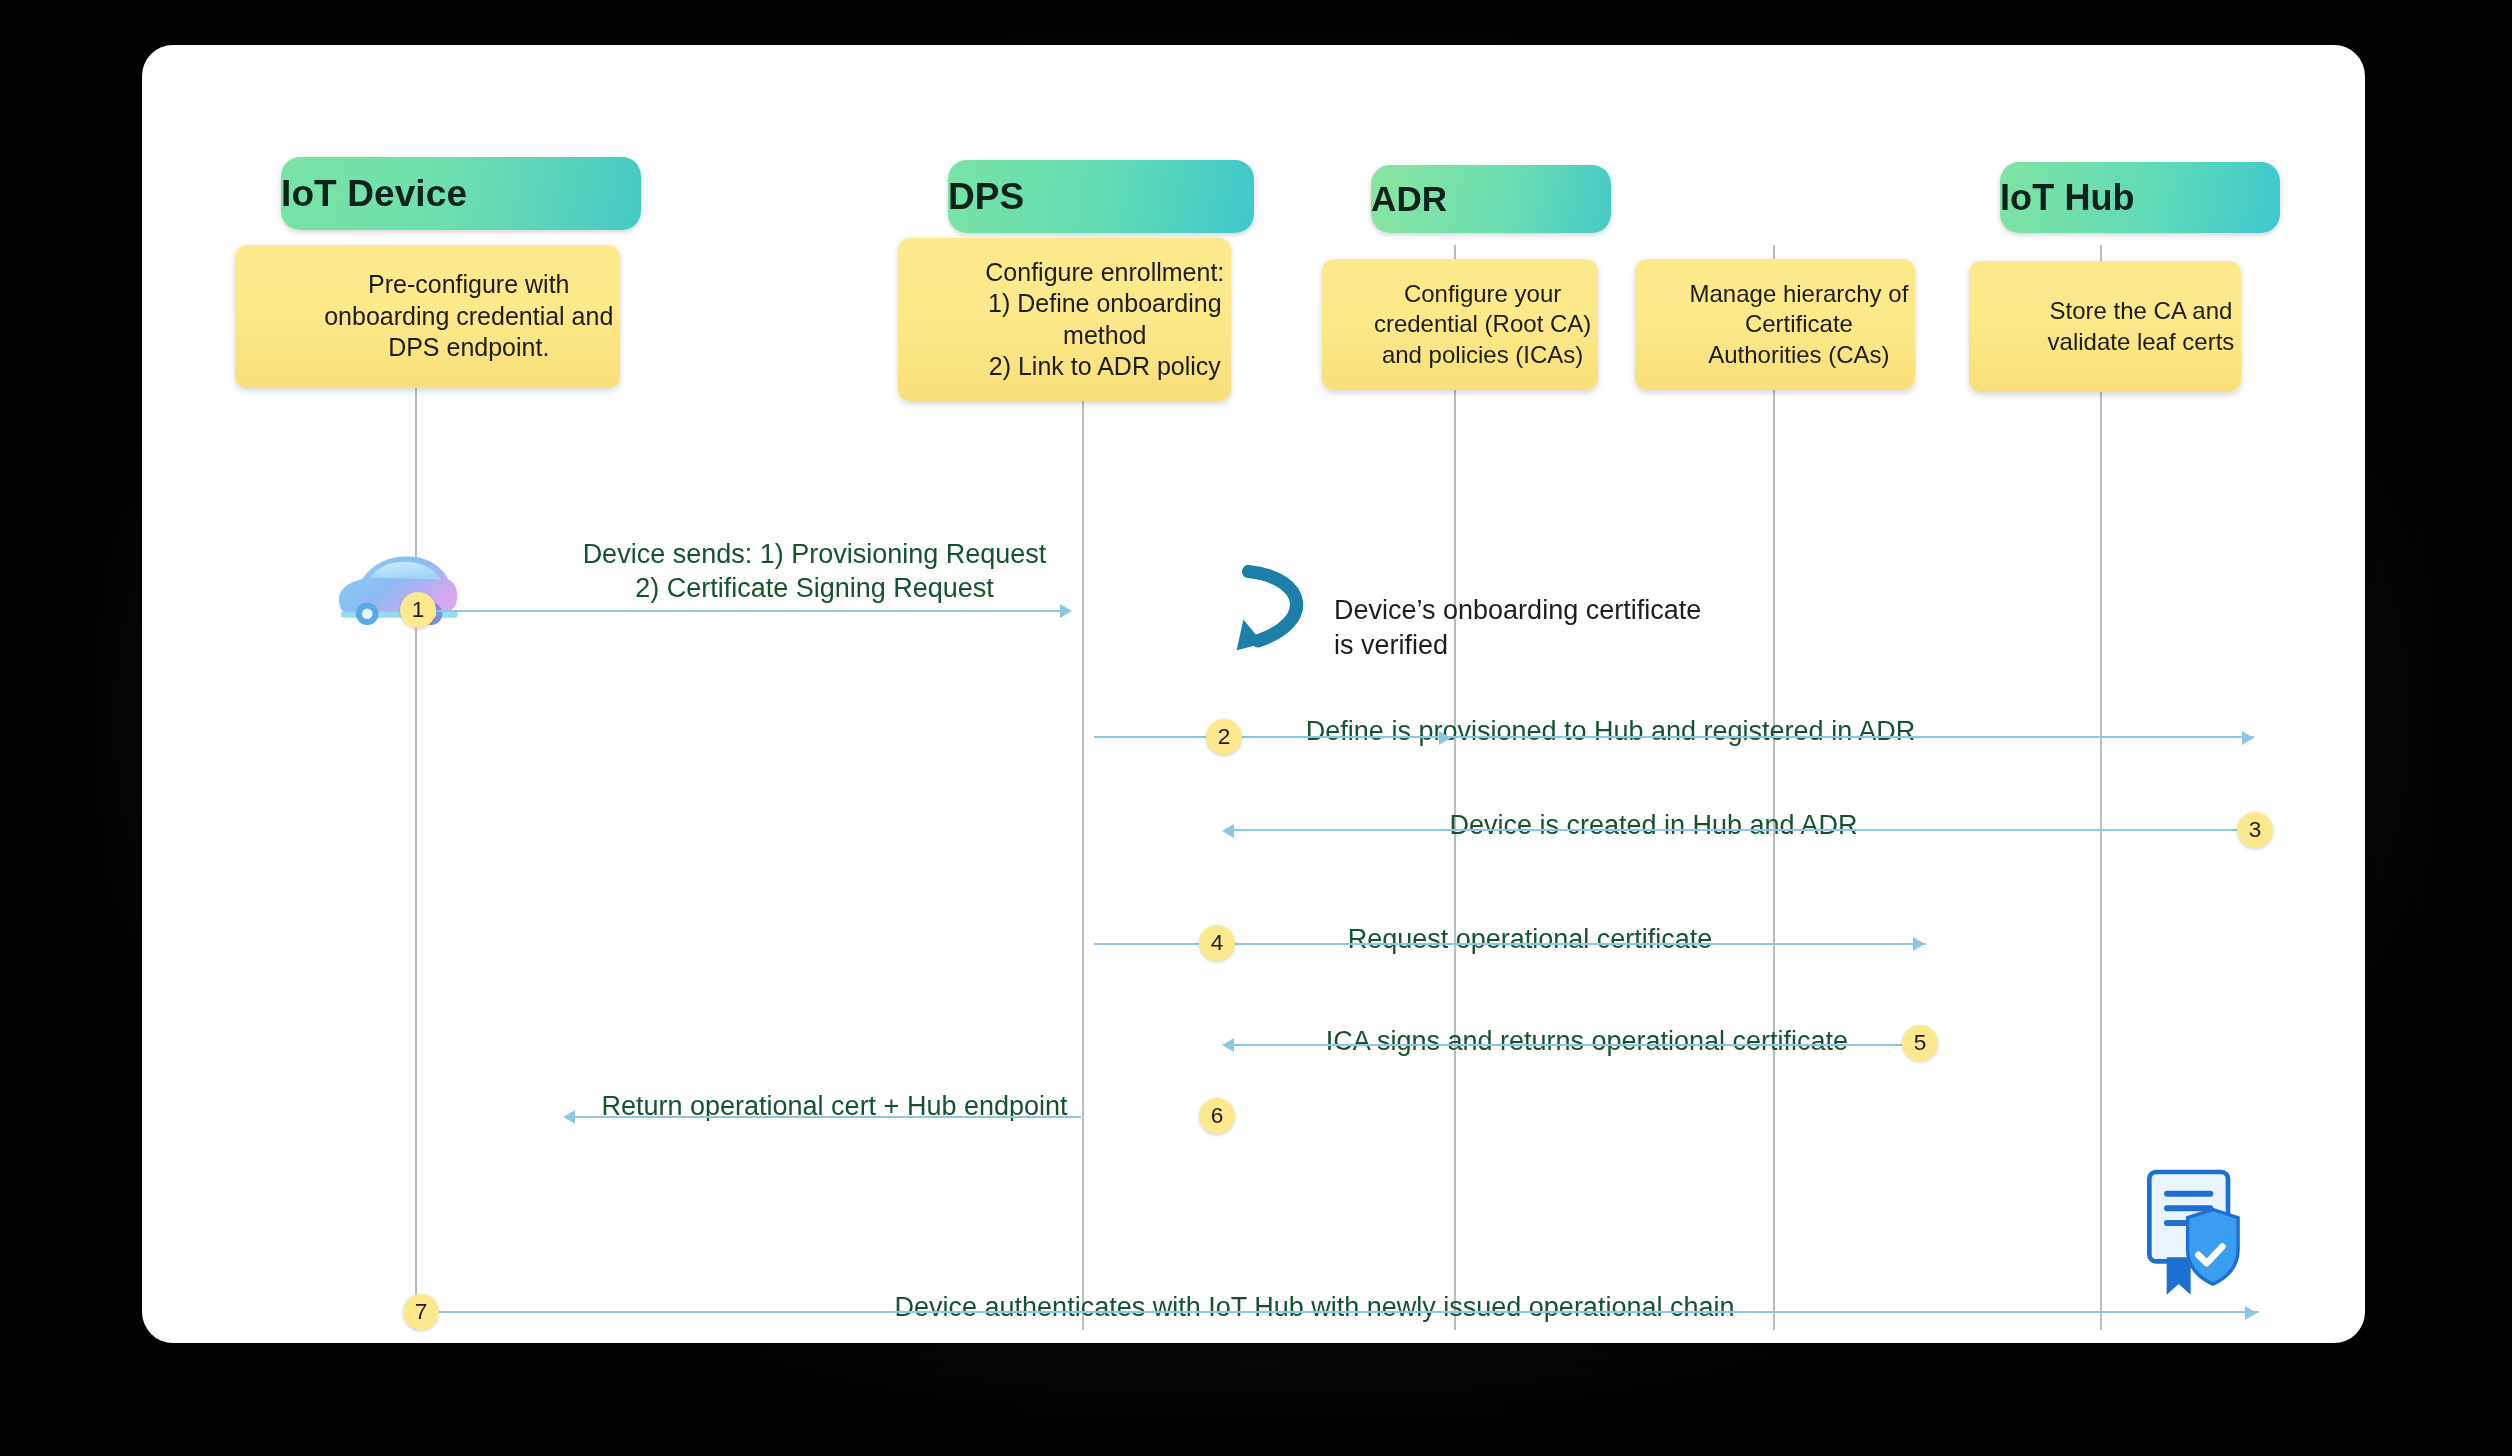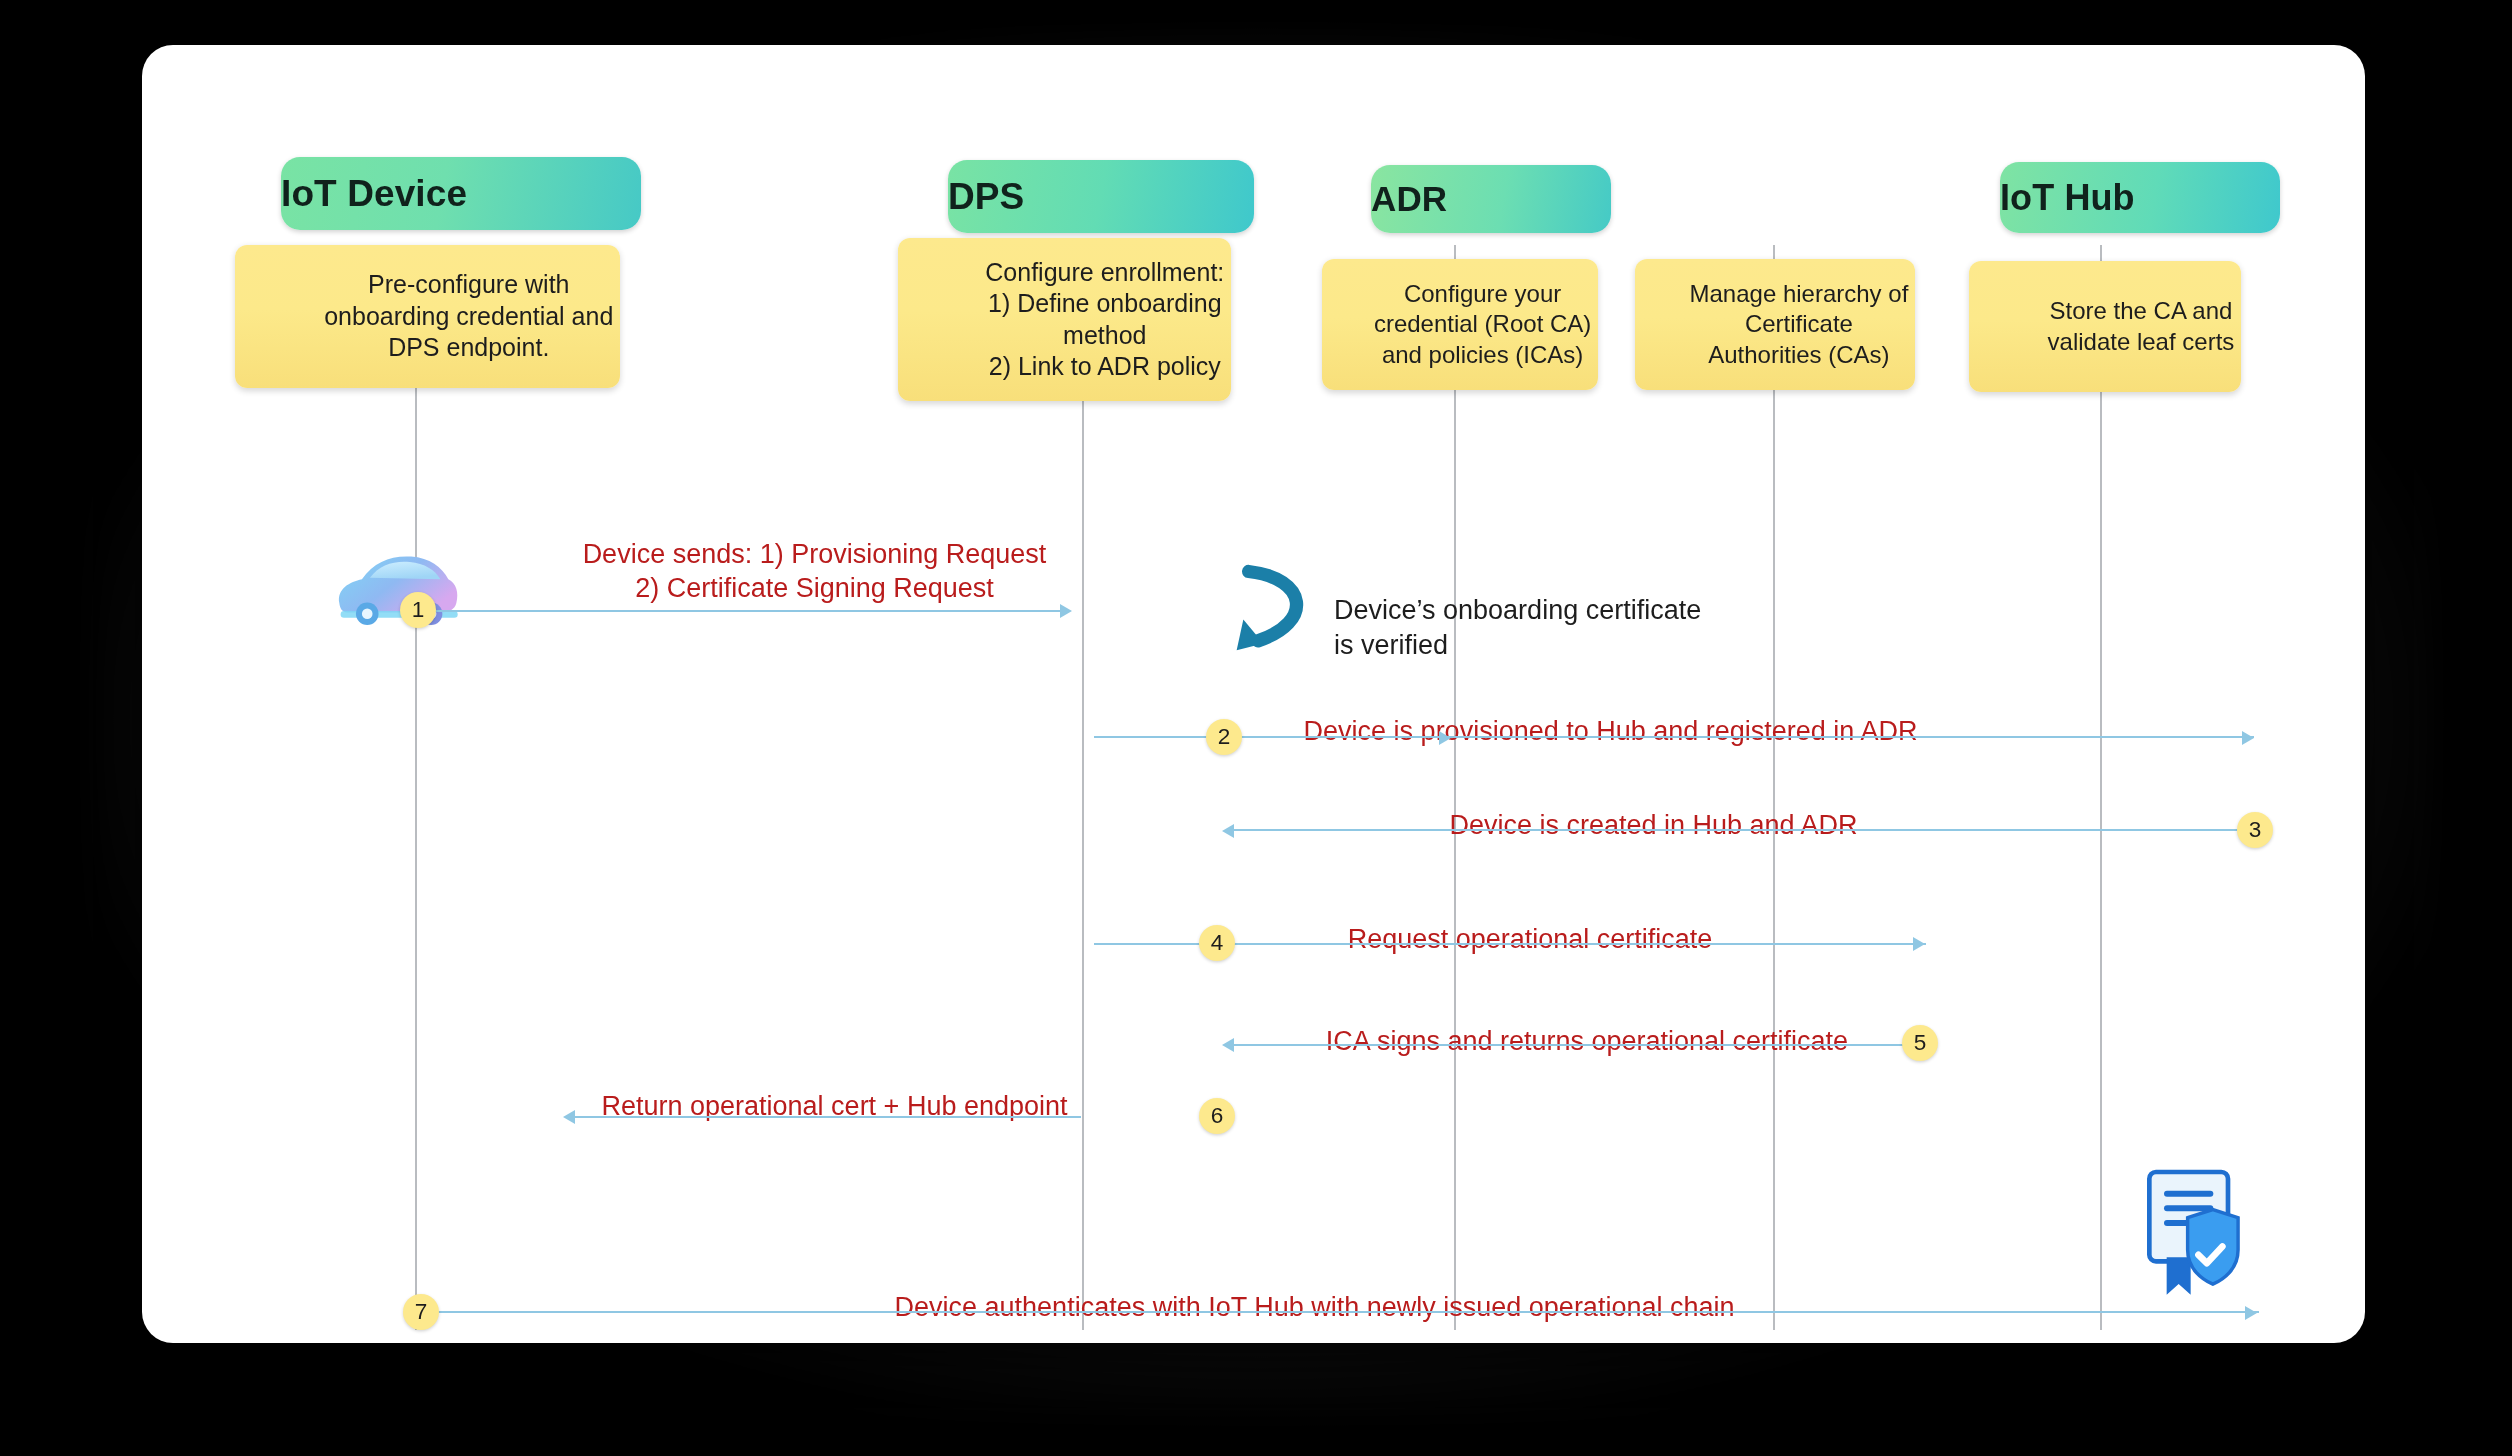--- a/index.html
+++ b/index.html
@@ -75,21 +75,21 @@
     line-height: 1.26;
     box-shadow: 0 2.7px 6.7px rgba(0,0,0,0.16);
     padding: 5.3px 6.7px;
     box-sizing: border-box;
   }
   .note div { white-space: pre-line; }
 
   
   .msg-label {
     position: absolute;
-    color: #b91c1c;
+    color: #14532d;
     text-align: center;
     line-height: 1.25;
     white-space: pre-line;
   }
   .arrow {
     position: absolute;
     height: 2px;
     background: #8fc7e3;
   }
   .arrow-head {
@@ -229,21 +229,21 @@
     <svg id="selfloop" style="left:1092px; top:513px;" width="100" height="107" viewBox="0 0 150 160">
       <path d="M22 20 C110 30 120 96 36 124" fill="none" stroke="#1b7fa8" stroke-width="20" stroke-linecap="round"></path>
       <path d="M14 92 L44 128 L4 138 Z" fill="#1b7fa8"></path>
     </svg>
     <div class="loop-label" style="left:1192px; top:513px; width:533px; font-size:27px;">
       <span>Device’s onboarding certificate
 is verified</span>
     </div>
 
     <div class="msg-label" style="left:959px; top:636px; width:1019px; font-size:27px;">
-      <span>Device is provisioned to Hub and registered in ADR</span>
+      <span>Define is provisioned to Hub and registered in ADR</span>
     </div>
     <div class="arrow" style="left:952px; top:691px; width:1160px;"></div>
     <div class="arrow-head right" style="left:1297px; top:686px;"></div>
     <div class="arrow-head right" style="left:2100px; top:686px;"></div>
     <div class="step" style="left:1064px; top:674px;">
       <span>2</span>
     </div>
 
     <div class="msg-label" style="left:1012px; top:730px; width:999px; font-size:27px;">
       <span>Device is created in Hub and ADR</span>

